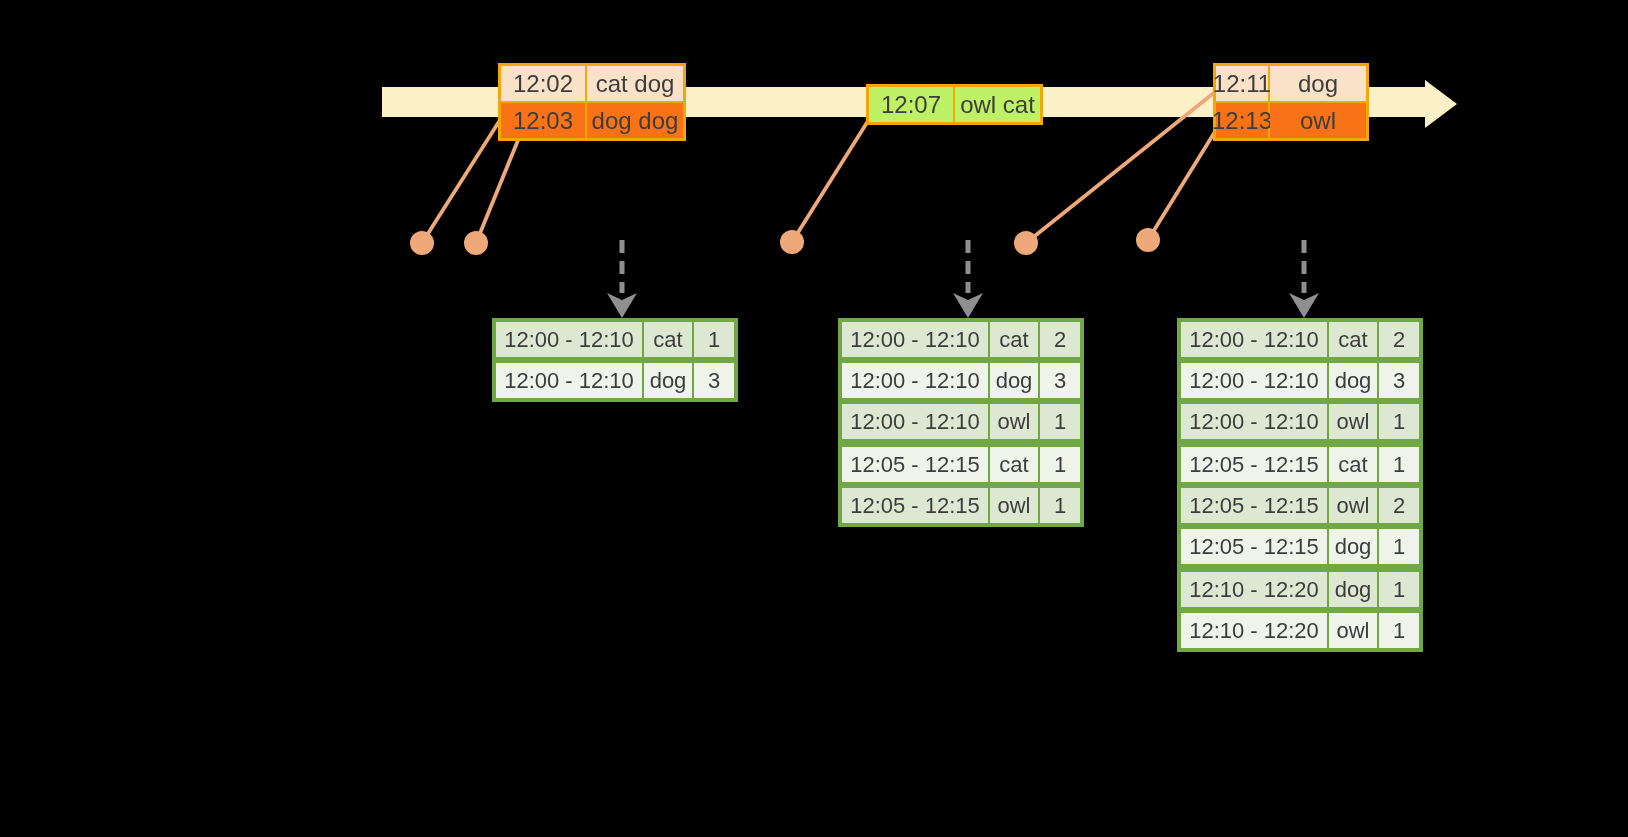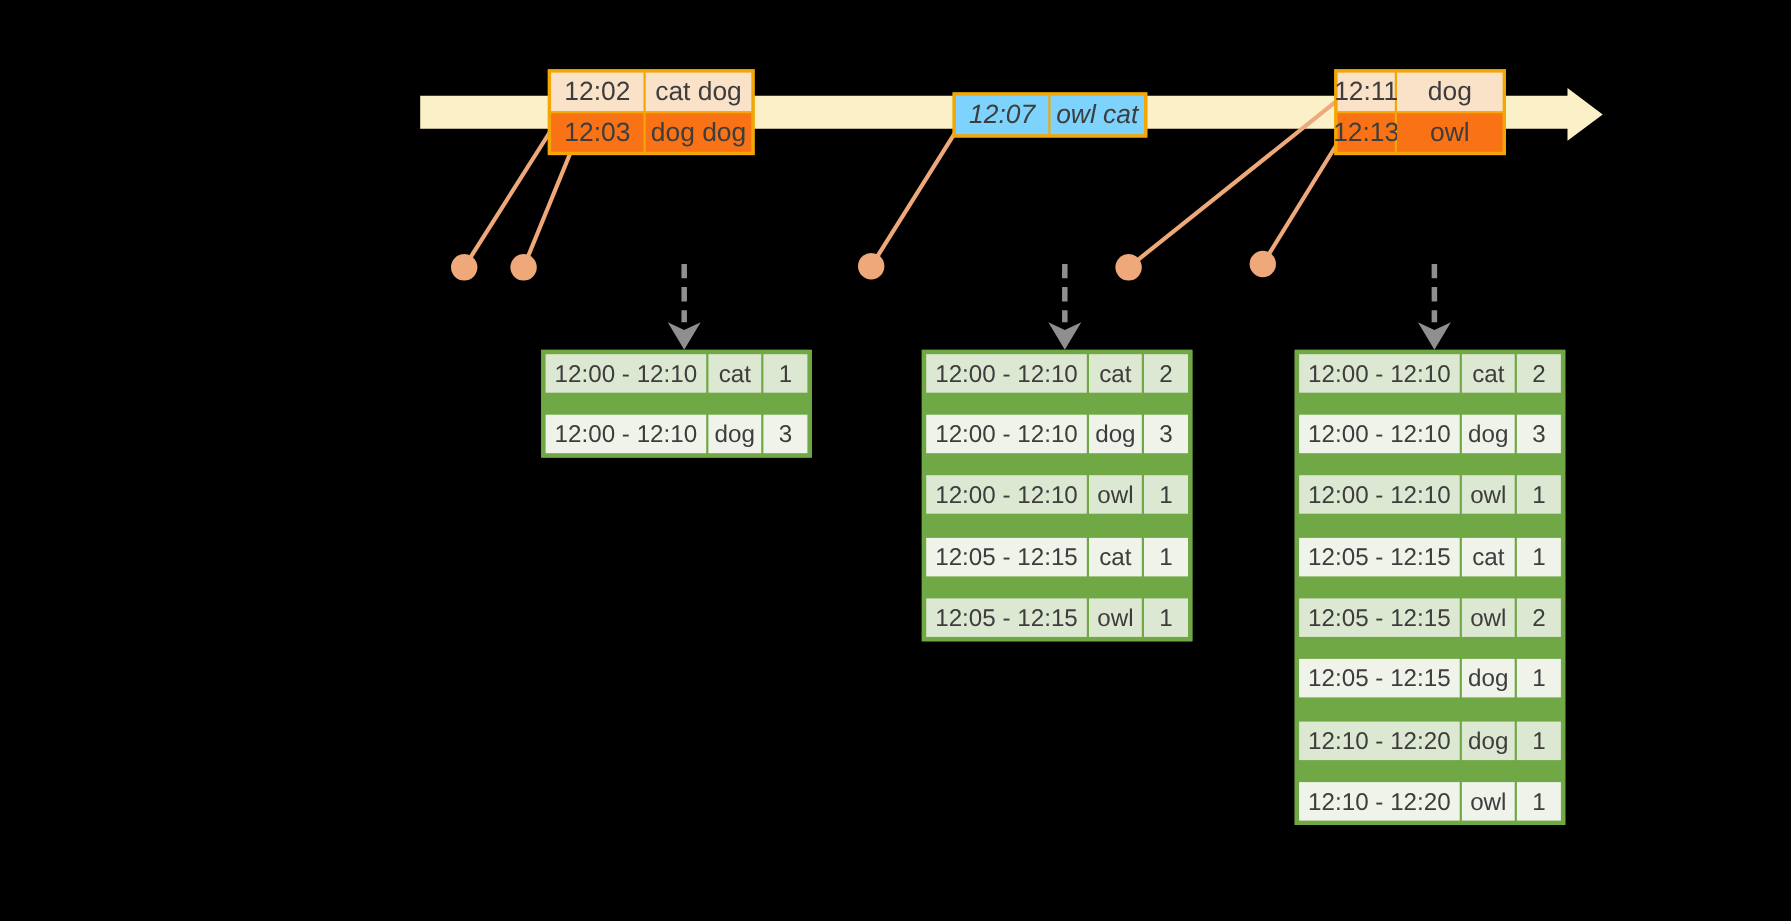--- a/index.html
+++ b/index.html
@@ -25,30 +25,30 @@
   .etable .cell{
     display:flex;align-items:center;justify-content:center;
     font-size:24px;color:#3D3D3D;white-space:nowrap;
   }
   .etable .row.r0 .cell{background:#FAE2C8;}
   .etable .row.r1 .cell{background:#f97316;}
   #et0{left:498px;top:63px;}
   #et0 .c0{width:84px}  #et0 .c1{width:96px}
   #et1{left:866px;top:84px;}
   #et1 .c0{width:84px}  #et1 .c1{width:85px}
-  #et1 .row.r0 .cell{background:#7dd3fc;font-style:italic;}
+  #et1 .row.r0 .cell{background:#bef264;}
   #et2{left:1213px;top:63px;}
   #et2 .c0{width:52px}  #et2 .c1{width:96px}
 
   
   .rtable{
     position:absolute;
     background:#70A846;
     border:4px solid #70A846;
-    display:flex;flex-direction:column;gap:20px;
+    display:flex;flex-direction:column;gap:6px;
     box-sizing:content-box;
   }
   .rtable .row{display:flex;gap:2px;height:35px;}
   .rtable .row.group-start{margin-top:2px;}
   .rtable .cell{
     display:flex;align-items:center;justify-content:center;
     font-size:22px;color:#3D3D3D;white-space:nowrap;
   }
   .rtable .c0{width:146px} .rtable .c1{width:48px} .rtable .c2{width:40px}
   .rtable .row:nth-child(odd) .cell{background:#DCE8D2;}

